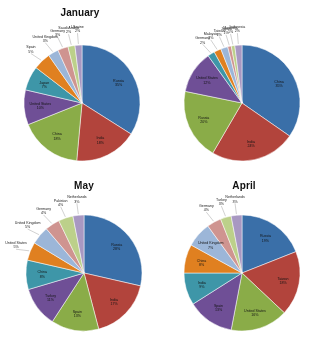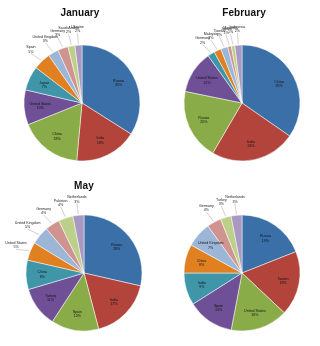--- a/index.html
+++ b/index.html
@@ -105,21 +105,20 @@
         <div class="lbl inner" style="left: 44.2579px; top: 85.1273px;"><span class="name">Japan</span><span class="pct">7%</span></div>
         <div class="lbl" style="left: 30.8847px; top: 49.4909px;"><span class="name">Spain</span><span class="pct">5%</span></div>
         <div class="lbl" style="left: 45.3263px; top: 38.7269px;"><span class="name">United Kingdom</span><span class="pct">3%</span></div>
         <div class="lbl" style="left: 57.6354px; top: 33.1261px;"><span class="name">Germany</span><span class="pct">3%</span></div>
         <div class="lbl" style="left: 68.5331px; top: 30.2357px;"><span class="name">Saudi Arabia</span><span class="pct">2%</span></div>
         <div class="lbl" style="left: 77.4887px; top: 29.1376px;"><span class="name">Ukraine</span><span class="pct">2%</span></div>
       </div>
   </div>
 
   <div class="chart-cell">
-    <div class="chart-title title-right">February</div>
     <div class="pie-wrap">
         <svg width="160" height="173" class="pie-svg">
           <path d="M 82 103 L 82 45 A 58 58 0 0 1 129.65409413198324 136.0618709763994 Z" fill="#3a6fa8" stroke="#ffffff" stroke-width="0.5"></path>
           <path d="M 82 103 L 129.65409413198324 136.0618709763994 A 58 58 0 0 1 52.739993919978915 153.0784588840065 Z" fill="#b2443c" stroke="#ffffff" stroke-width="0.5"></path>
           <path d="M 82 103 L 52.739993919978915 153.0784588840065 A 58 58 0 0 1 25.181413150553254 91.35318977436837 Z" fill="#8aac48" stroke="#ffffff" stroke-width="0.5"></path>
           <path d="M 82 103 L 25.181413150553254 91.35318977436837 A 58 58 0 0 1 48.20101990931452 55.865840997961506 Z" fill="#6f4f96" stroke="#ffffff" stroke-width="0.5"></path>
           <path d="M 82 103 L 48.20101990931452 55.865840997961506 A 58 58 0 0 1 54.31158067703463 52.03578279424241 Z" fill="#3e96a8" stroke="#ffffff" stroke-width="0.5"></path>
           <path d="M 82 103 L 54.31158067703463 52.03578279424241 A 58 58 0 0 1 60.85021147560594 48.993644398335775 Z" fill="#e08020" stroke="#ffffff" stroke-width="0.5"></path>
           <path d="M 82 103 L 60.85021147560594 48.993644398335775 A 58 58 0 0 1 67.71582340374388 46.78645804641937 Z" fill="#9cb6d8" stroke="#ffffff" stroke-width="0.5"></path>
           <path d="M 82 103 L 67.71582340374388 46.78645804641937 A 58 58 0 0 1 71.23823027788933 46.00715560310872 Z" fill="#cf9490" stroke="#ffffff" stroke-width="0.5"></path>
@@ -176,20 +175,21 @@
         <div class="lbl inner" style="left: 42.2615px; top: 101.338px;"><span class="name">China</span><span class="pct">8%</span></div>
         <div class="lbl" style="left: 16px; top: 72.2302px;"><span class="name">United States</span><span class="pct">5%</span></div>
         <div class="lbl" style="left: 27.653px; top: 52.0311px;"><span class="name">United Kingdom</span><span class="pct">5%</span></div>
         <div class="lbl" style="left: 43.6304px; top: 37.9815px;"><span class="name">Germany</span><span class="pct">4%</span></div>
         <div class="lbl" style="left: 60.682px; top: 29.7699px;"><span class="name">Pakistan</span><span class="pct">4%</span></div>
         <div class="lbl" style="left: 76.8943px; top: 26.3419px;"><span class="name">Netherlands</span><span class="pct">3%</span></div>
       </div>
   </div>
 
   <div class="chart-cell">
+    <div class="chart-title title-right">April</div>
     <div class="pie-wrap">
         <svg width="160" height="173" class="pie-svg">
           <path d="M 82 100 L 82 42 A 58 58 0 0 1 135.9270361815186 78.64877594428869 Z" fill="#3a6fa8" stroke="#ffffff" stroke-width="0.5"></path>
           <path d="M 82 100 L 135.9270361815186 78.64877594428869 A 58 58 0 0 1 124.28018039044187 139.70373214386393 Z" fill="#b2443c" stroke="#ffffff" stroke-width="0.5"></path>
           <path d="M 82 100 L 124.28018039044187 139.70373214386393 A 58 58 0 0 1 71.13188375402797 156.97266054226395 Z" fill="#8aac48" stroke="#ffffff" stroke-width="0.5"></path>
           <path d="M 82 100 L 71.13188375402797 156.97266054226395 A 58 58 0 0 1 33.028980320883115 131.0779541087818 Z" fill="#6f4f96" stroke="#ffffff" stroke-width="0.5"></path>
           <path d="M 82 100 L 33.028980320883115 131.0779541087818 A 58 58 0 0 1 24 99.99999999999996 Z" fill="#3e96a8" stroke="#ffffff" stroke-width="0.5"></path>
           <path d="M 82 100 L 24 99.99999999999996 A 58 58 0 0 1 31.174212557455917 72.0582869021005 Z" fill="#e08020" stroke="#ffffff" stroke-width="0.5"></path>
           <path d="M 82 100 L 31.174212557455917 72.0582869021005 A 58 58 0 0 1 47.90845536703659 53.07701432625302 Z" fill="#9cb6d8" stroke="#ffffff" stroke-width="0.5"></path>
           <path d="M 82 100 L 47.90845536703659 53.07701432625302 A 58 58 0 0 1 60.64877594428874 46.0729638184814 Z" fill="#cf9490" stroke="#ffffff" stroke-width="0.5"></path>

